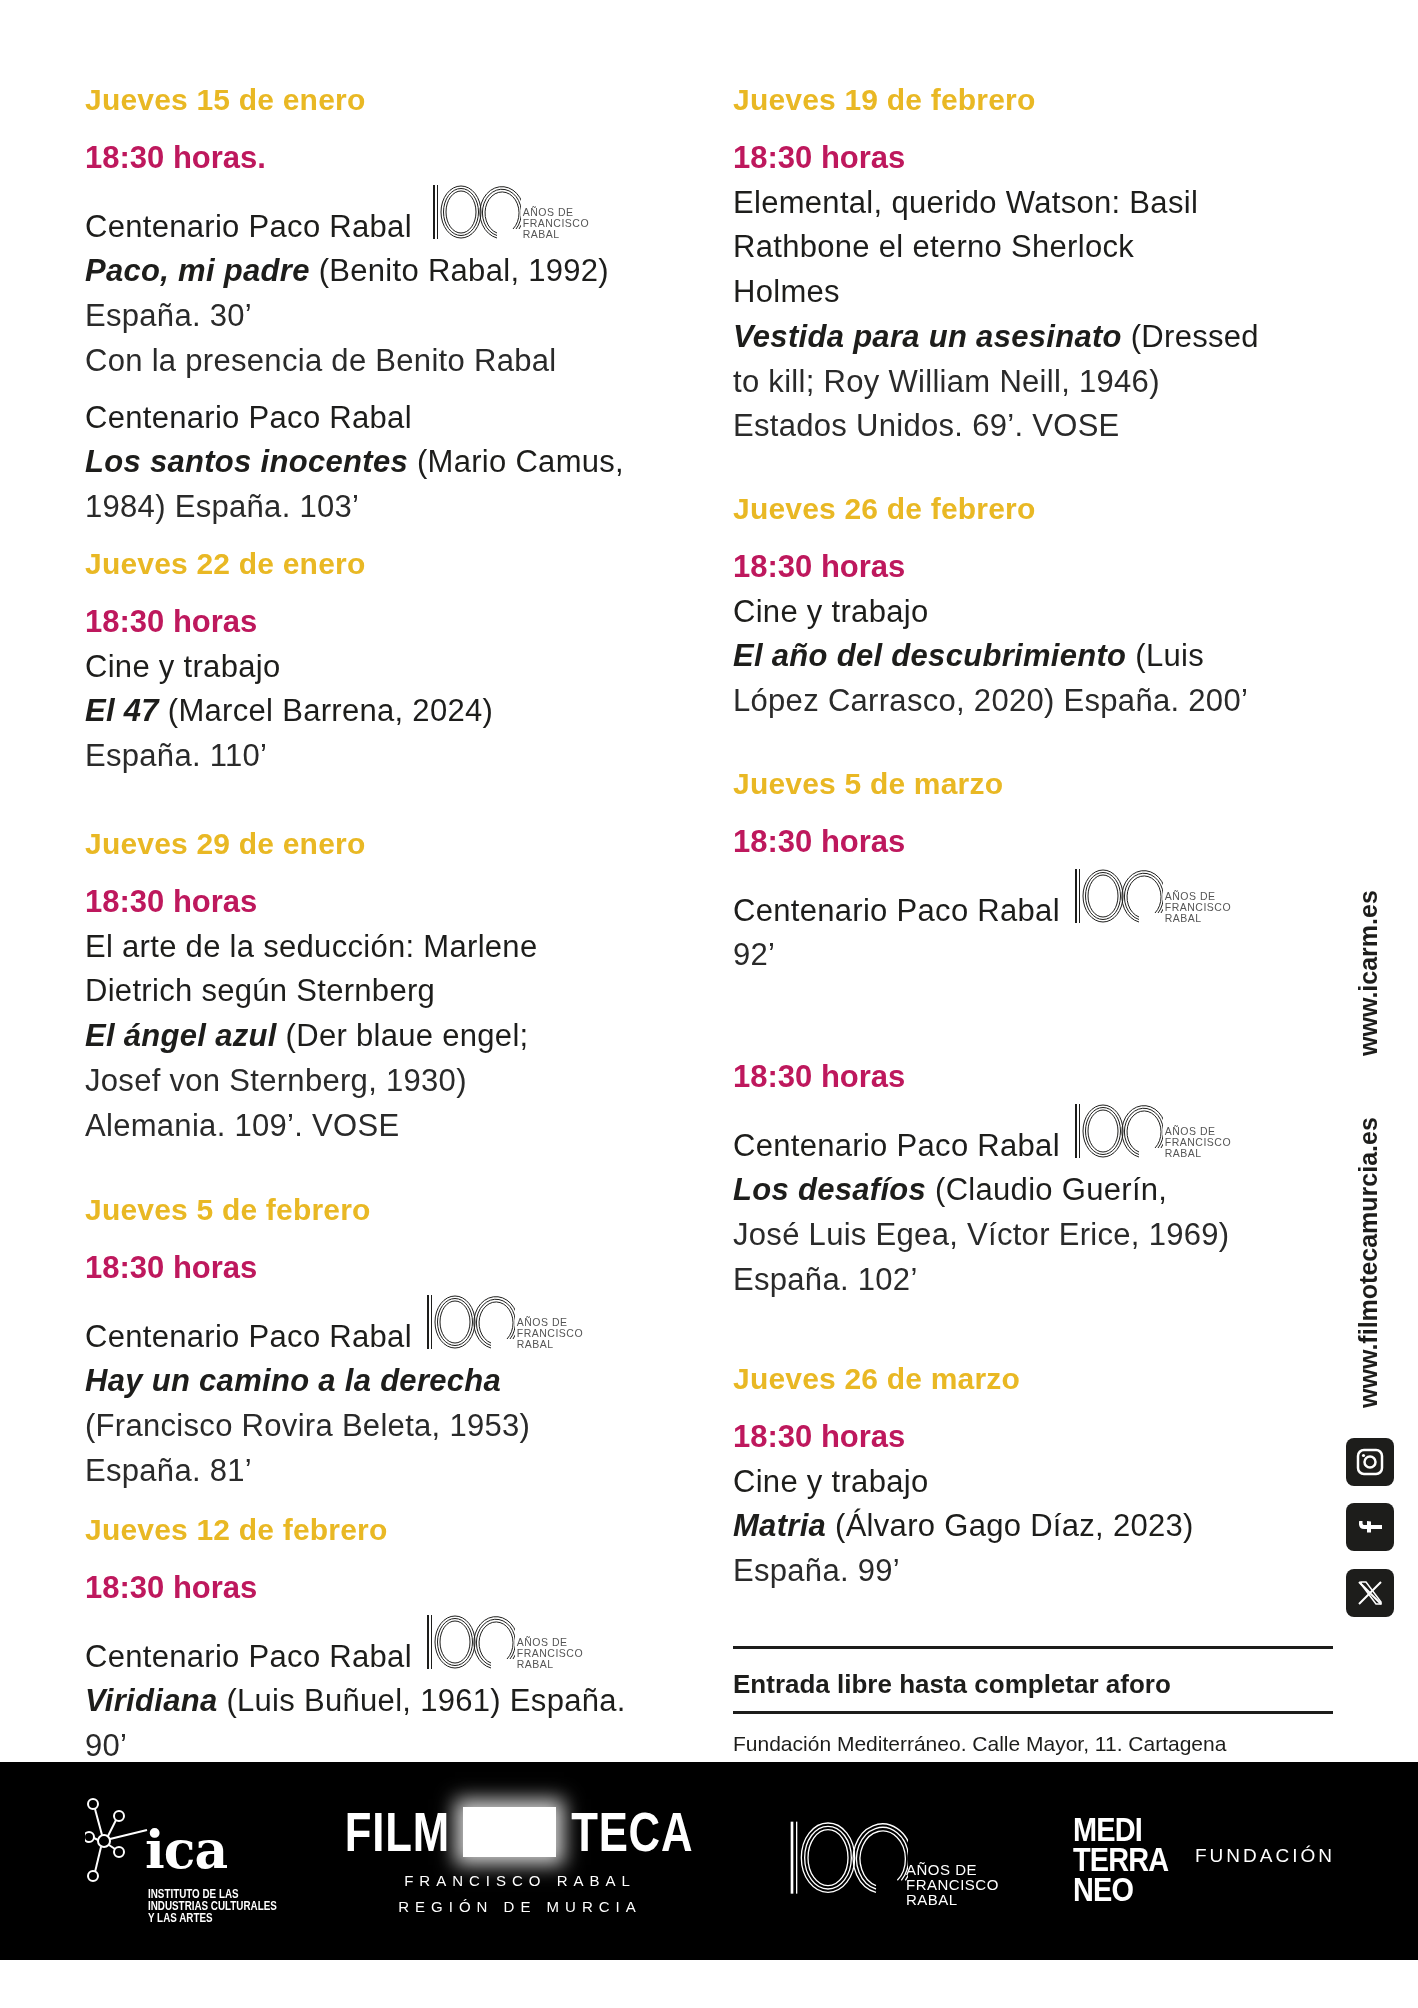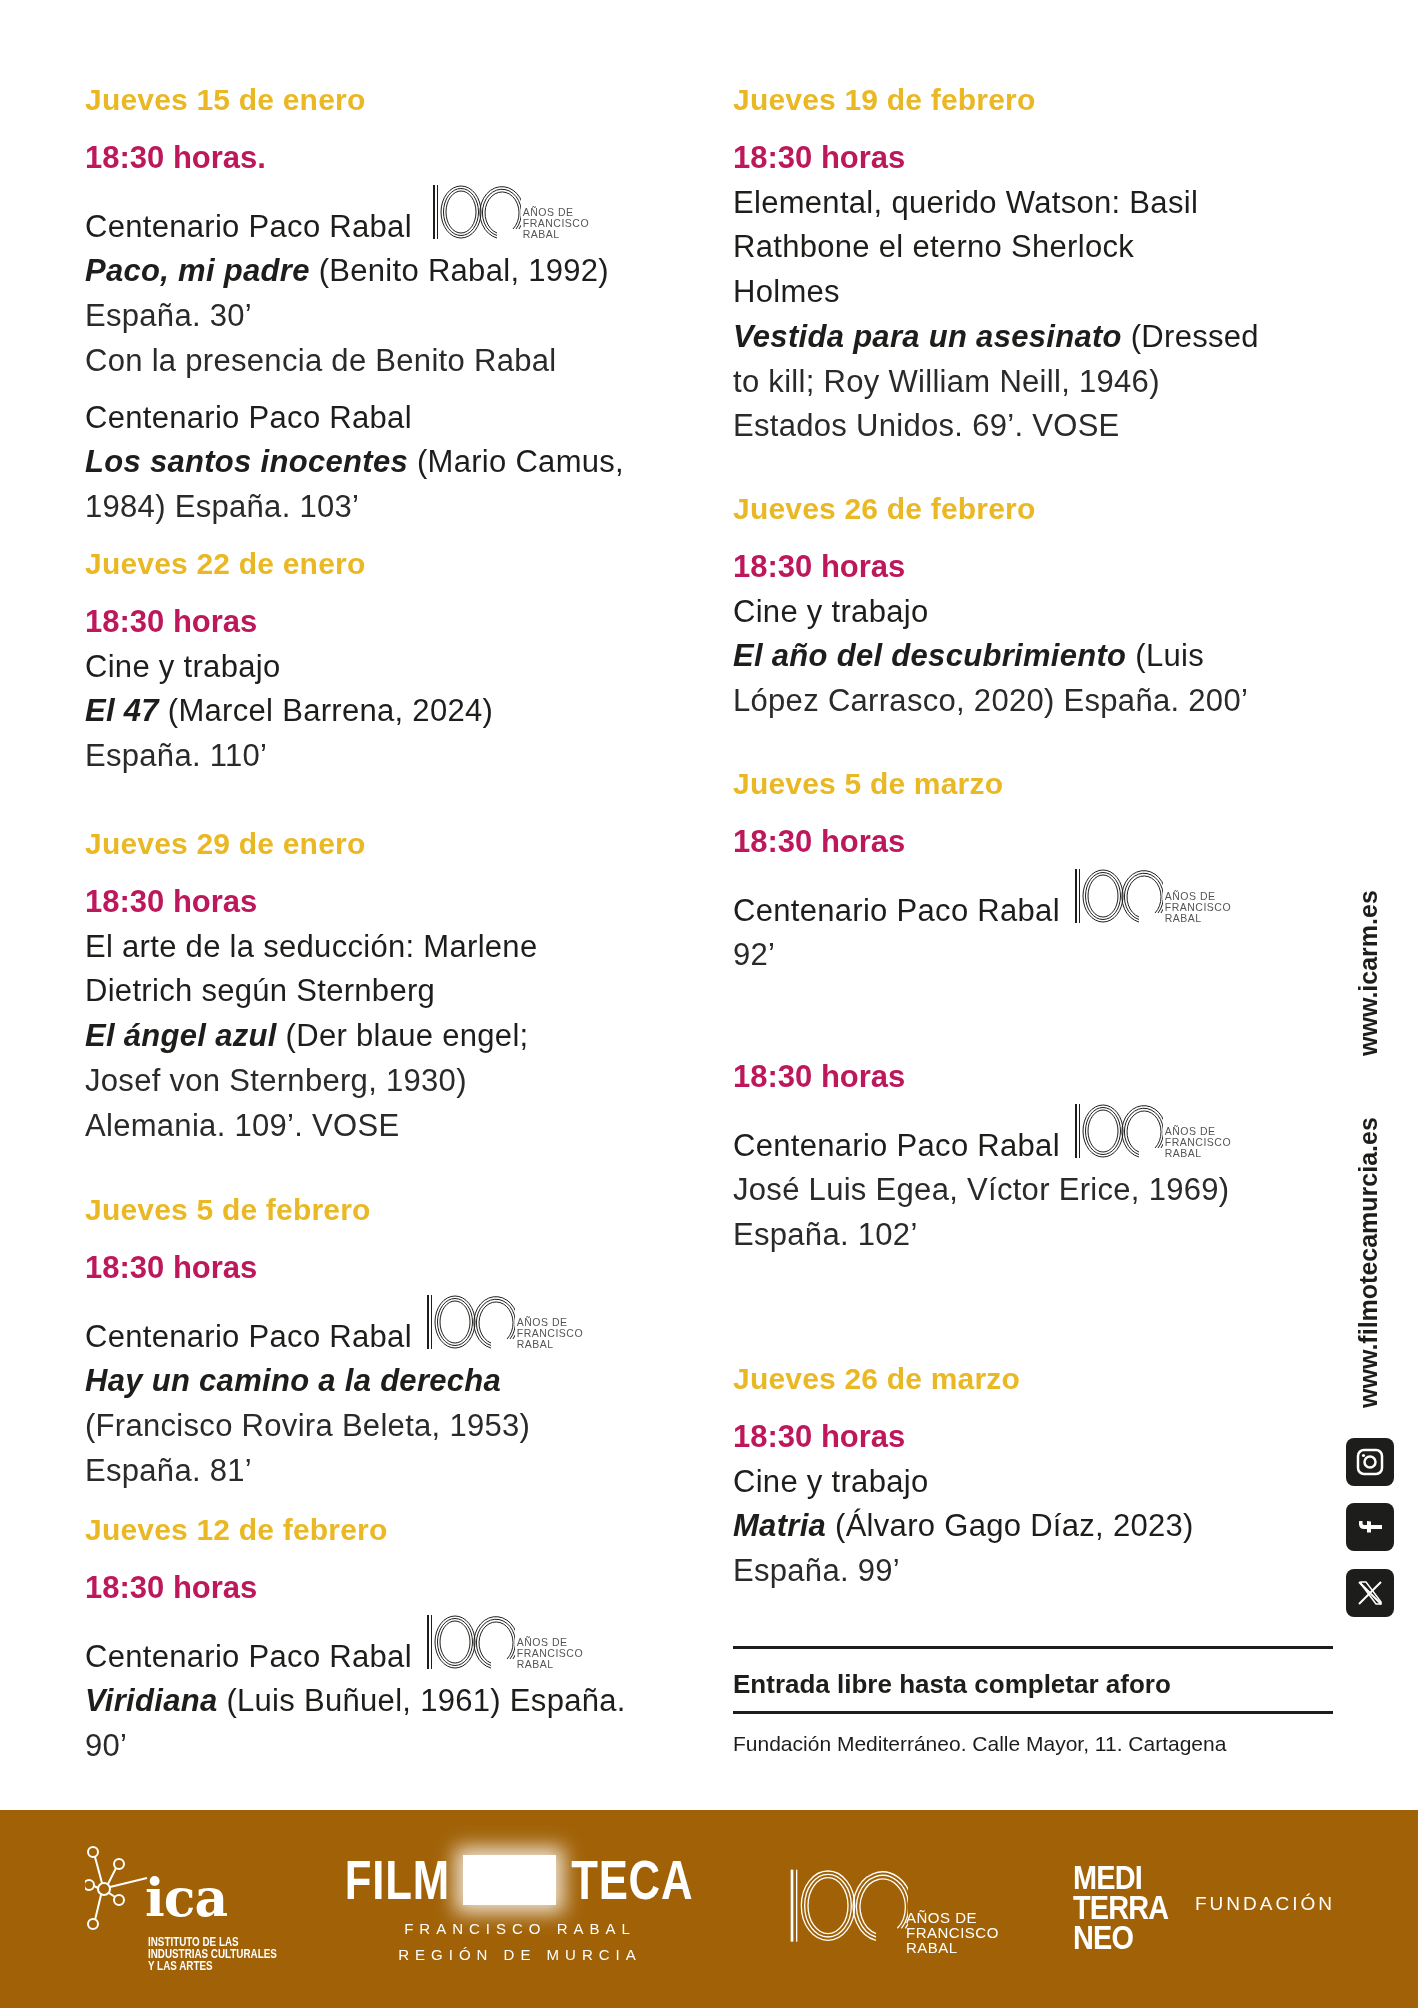--- a/index.html
+++ b/index.html
@@ -24,21 +24,21 @@
 
   .info { position: absolute; left: 733px; top: 1646px; width: 600px; }
   .rule { height: 3px; background: #1d1d1b; }
   .entrada { font-weight: bold; font-size: 26px; line-height: 30px; padding: 20px 0 12px 0; color: #1d1d1b; }
   .address { font-size: 21px; line-height: 24px; margin-top: 18px; color: #1d1d1b; }
 
   .side-urls { position: absolute; left: 1354px; top: 870px; width: 40px; height: 540px; }
   .vurl { position: absolute; font-weight: bold; font-size: 25px; color: #1d1d1b; transform-origin: left top; transform: rotate(-90deg); white-space: nowrap; }
   .social { position: absolute; left: 1346px; width: 48px; height: 48px; background: #1d1d1b; border-radius: 8px; display: flex; align-items: center; justify-content: center; }
 
-  .footer { position: absolute; left: 0; top: 1810px; width: 1418px; height: 198px; background: #a16207; }
+  .footer { position: absolute; left: 0; top: 1762px; width: 1418px; height: 198px; background: #000000; }
   .ica { position: absolute; left: 85px; top: 30px; }
   .ica-word { position: absolute; left: 60px; top: 32px; color: #fff; font-family: "DejaVu Serif", serif; font-weight: bold; font-size: 52px; line-height: 52px; letter-spacing: -1px; }
   .ica-sub { position: absolute; left: 63px; top: 96px; color: #fff; font-family: "Liberation Sans", sans-serif; font-weight: bold; font-size: 12px; line-height: 12px; white-space: nowrap; transform: scaleX(0.82); transform-origin: left; }
   .filmoteca { position: absolute; left: 330px; top: 40px; width: 380px; }
   .film-row { display: flex; align-items: center; height: 60px; }
   .film-word { color: #fff; font-family: "Liberation Sans", sans-serif; font-weight: bold; font-size: 56px; line-height: 56px; transform: scaleX(0.78); letter-spacing: 1px; }
   .film-glow { width: 108px; height: 50px; background: #fff; box-shadow: 0 0 18px 8px rgba(255,255,255,0.8); margin: 0 -2px; }
   .film-sub { color: #fff; font-size: 15px; letter-spacing: 6px; text-align: center; line-height: 26px; }
   .film-sub1 { margin-top: 6px; }
   .f100 { position: absolute; left: 788px; top: 52px; }
@@ -228,20 +228,21 @@
               <path d="M82 48 A17 21 0 1 0 66 52" stroke-width="1"></path>
           </g>
         </svg>
         <span class="cap">
           <span>AÑOS DE</span><br>
           <span>FRANCISCO</span><br>
           <span>RABAL</span>
         </span>
       </span>
     </div>
+    <div class="line"><span class="title">Los desafíos</span><span> (Claudio Guerín,</span></div>
     <div class="line light">José Luis Egea, Víctor Erice, 1969)</div>
     <div class="line light">España. 102’</div>
   </div>
 
   <div class="event" style="top:1359px">
     <div class="heading">Jueves 26 de marzo</div>
     <div class="time">18:30 horas</div>
     <div class="line">Cine y trabajo</div>
     <div class="line"><span class="title">Matria</span><span> (Álvaro Gago Díaz, 2023)</span></div>
     <div class="line light">España. 99’</div>

